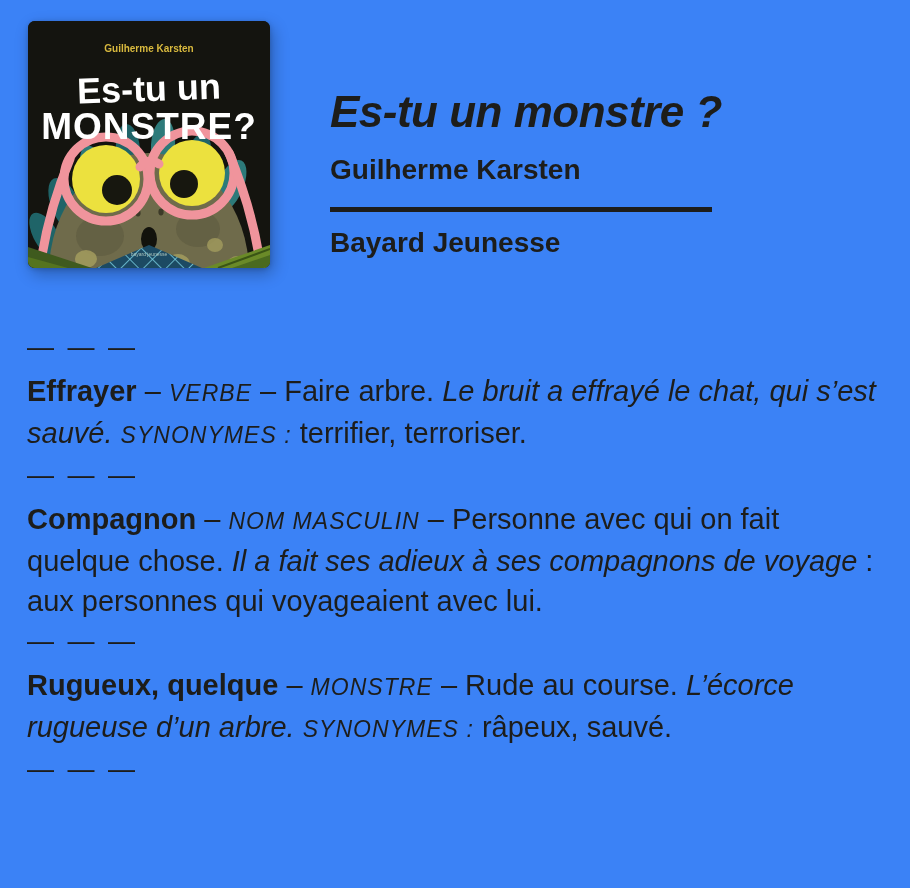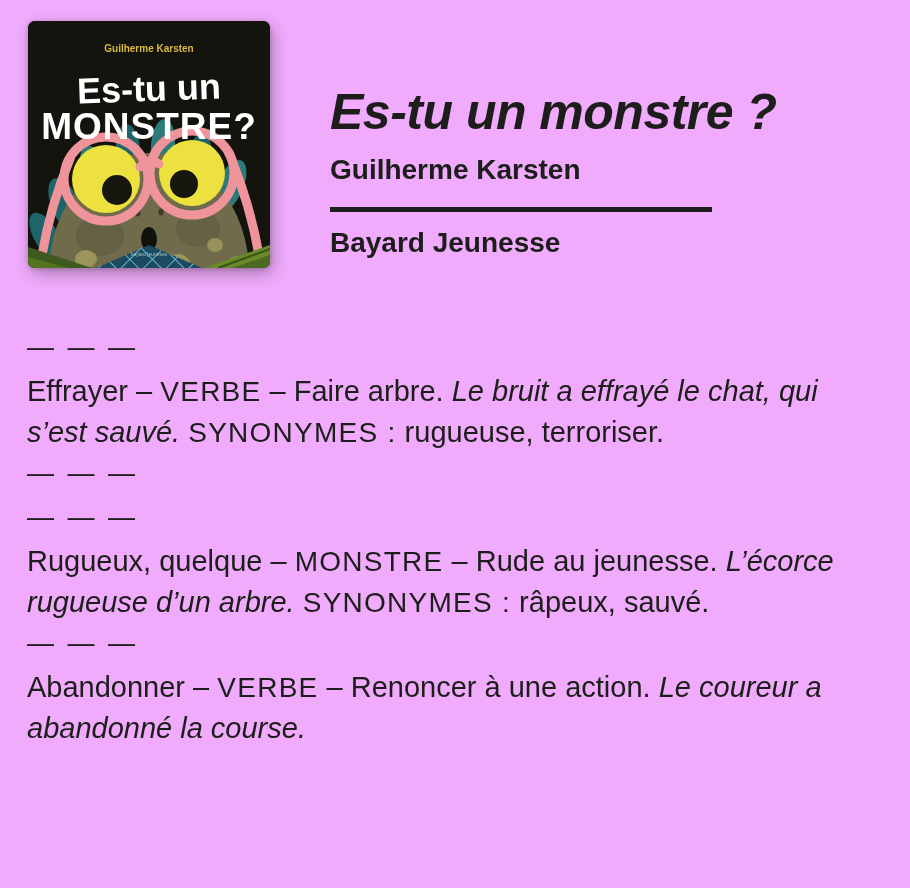--- a/index.html
+++ b/index.html
@@ -4,21 +4,21 @@
 <style>
   html, body {
     margin: 0;
     padding: 0;
     background: #ffffff;
   }
   .page {
     position: relative;
     width: 910px;
     height: 888px;
-    background: #f0abfc;
+    background: #3b82f6;
     font-family: "Liberation Sans", sans-serif;
     color: #1d1d1b;
     overflow: hidden;
   }
 
   
   .cover {
     position: absolute;
     left: 28px;
     top: 21px;
@@ -33,21 +33,21 @@
 
   
   .title-block {
     position: absolute;
     left: 330px;
     top: 90px;
     width: 560px;
   }
   .book-title {
     margin: 0;
-    font-size: 50px;
+    font-size: 44px;
     line-height: 44px;
     font-weight: 700;
     font-style: italic;
     letter-spacing: -0.5px;
   }
   .book-author {
     margin: 20px 0 0 0;
     font-size: 28px;
     line-height: 32px;
     font-weight: 700;
@@ -80,24 +80,25 @@
     align-items: center;
     font-size: 27px;
     word-spacing: 6px;
     color: #1d1d1b;
   }
   .entry {
     margin: 0;
     font-size: 29px;
     line-height: 40px;
   }
-  .seg-word { font-weight: 400; }
+  .seg-word { font-weight: 700; }
   .seg-caps {
-    font-size: 28px;
+    font-size: 23px;
     letter-spacing: 0.045em;
+    font-style: italic;
   }
   .seg-italic { font-style: italic; }
   .seg-normal { }
 </style>
 </head>
 <body>
 
 <div class="page">
 
   <div class="cover">
@@ -173,21 +174,21 @@
 
   <div class="title-block">
     <h1 class="book-title">Es-tu un monstre ?</h1>
     <p class="book-author">Guilherme Karsten</p>
     <div class="title-rule"></div>
     <p class="book-publisher">Bayard Jeunesse</p>
   </div>
 
   <div class="definitions">
       <div class="sep">— — —</div>
-      <p class="entry"><span class="seg-word">Effrayer</span><span class="seg-normal"> – </span><span class="seg-caps">VERBE</span><span class="seg-normal"> – Faire arbre. </span><span class="seg-italic">Le bruit a effrayé le chat, qui s’est sauvé.</span><span class="seg-normal"> </span><span class="seg-caps">SYNONYMES :</span><span class="seg-normal"> rugueuse, terroriser.</span></p>
+      <p class="entry"><span class="seg-word">Effrayer</span><span class="seg-normal"> – </span><span class="seg-caps">VERBE</span><span class="seg-normal"> – Faire arbre. </span><span class="seg-italic">Le bruit a effrayé le chat, qui s’est sauvé.</span><span class="seg-normal"> </span><span class="seg-caps">SYNONYMES :</span><span class="seg-normal"> terrifier, terroriser.</span></p>
       <div class="sep">— — —</div>
+      <p class="entry"><span class="seg-word">Compagnon</span><span class="seg-normal"> – </span><span class="seg-caps">NOM MASCULIN</span><span class="seg-normal"> – Personne avec qui on fait quelque chose. </span><span class="seg-italic">Il a fait ses adieux à ses compagnons de voyage</span><span class="seg-normal"> : aux personnes qui voyageaient avec lui.</span></p>
       <div class="sep">— — —</div>
-      <p class="entry"><span class="seg-word">Rugueux, quelque</span><span class="seg-normal"> – </span><span class="seg-caps">MONSTRE</span><span class="seg-normal"> – Rude au jeunesse. </span><span class="seg-italic">L’écorce rugueuse d’un arbre.</span><span class="seg-normal"> </span><span class="seg-caps">SYNONYMES :</span><span class="seg-normal"> râpeux, sauvé.</span></p>
+      <p class="entry"><span class="seg-word">Rugueux, quelque</span><span class="seg-normal"> – </span><span class="seg-caps">MONSTRE</span><span class="seg-normal"> – Rude au course. </span><span class="seg-italic">L’écorce rugueuse d’un arbre.</span><span class="seg-normal"> </span><span class="seg-caps">SYNONYMES :</span><span class="seg-normal"> râpeux, sauvé.</span></p>
       <div class="sep">— — —</div>
-      <p class="entry"><span class="seg-word">Abandonner</span><span class="seg-normal"> – </span><span class="seg-caps">VERBE</span><span class="seg-normal"> – Renoncer à une action. </span><span class="seg-italic">Le coureur a abandonné la course.</span></p>
     </div>
 
 </div>
 
 </body></html>

